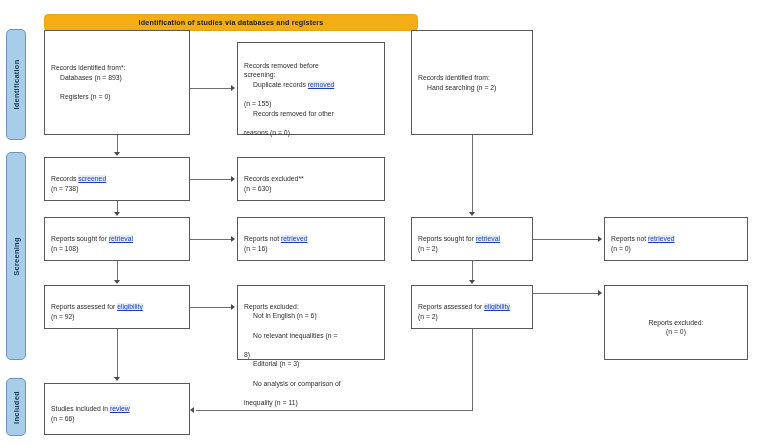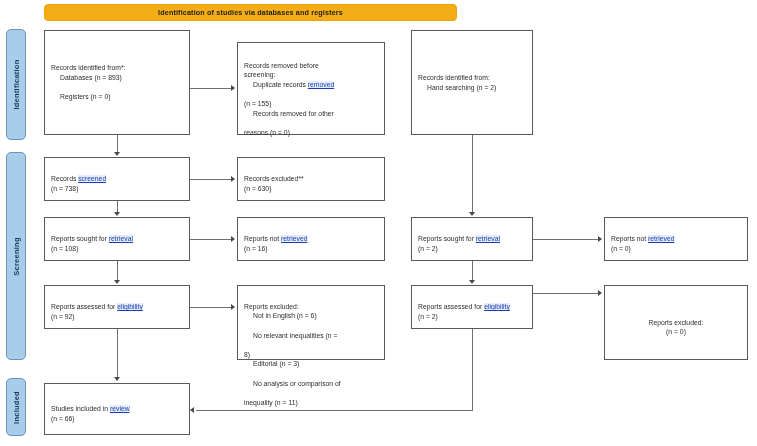--- a/index.html
+++ b/index.html
@@ -49,21 +49,21 @@
   .arw{position:absolute;width:0;height:0;}
   .arw.r{border-top:3px solid transparent;border-bottom:3px solid transparent;border-left:4.5px solid #4a4a4a;}
   .arw.l{border-top:3px solid transparent;border-bottom:3px solid transparent;border-right:4.5px solid #4a4a4a;}
   .arw.d{border-left:3px solid transparent;border-right:3px solid transparent;border-top:4.5px solid #4a4a4a;}
 </style>
 </head>
 <body>
 
 <div id="stage">
 
-  <div class="hdr" style="left:44px;top:4px;width:413px;height:17px;">
+  <div class="hdr" style="left:44px;top:14px;width:374px;height:17px;">
     <span>Identification of studies via databases and registers</span>
   </div>
 
   <div class="stagebar" style="left:6px;top:29px;width:20px;height:111px;">
     <span>Identification</span>
   </div>
   <div class="stagebar" style="left:6px;top:152px;width:20px;height:208px;">
     <span>Screening</span>
   </div>
   <div class="stagebar" style="left:6px;top:378px;width:20px;height:58px;">

